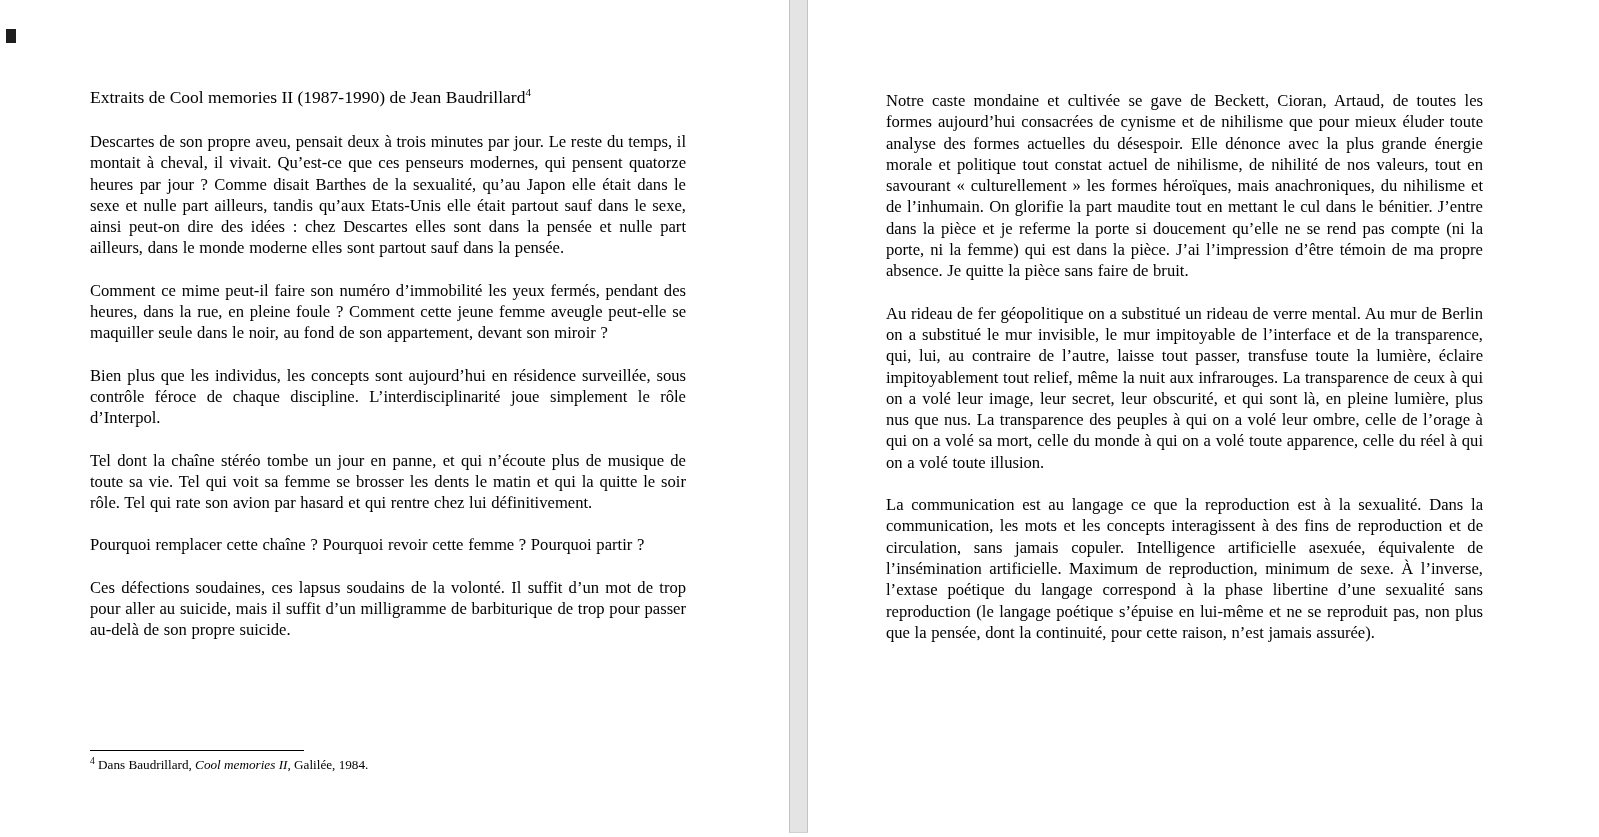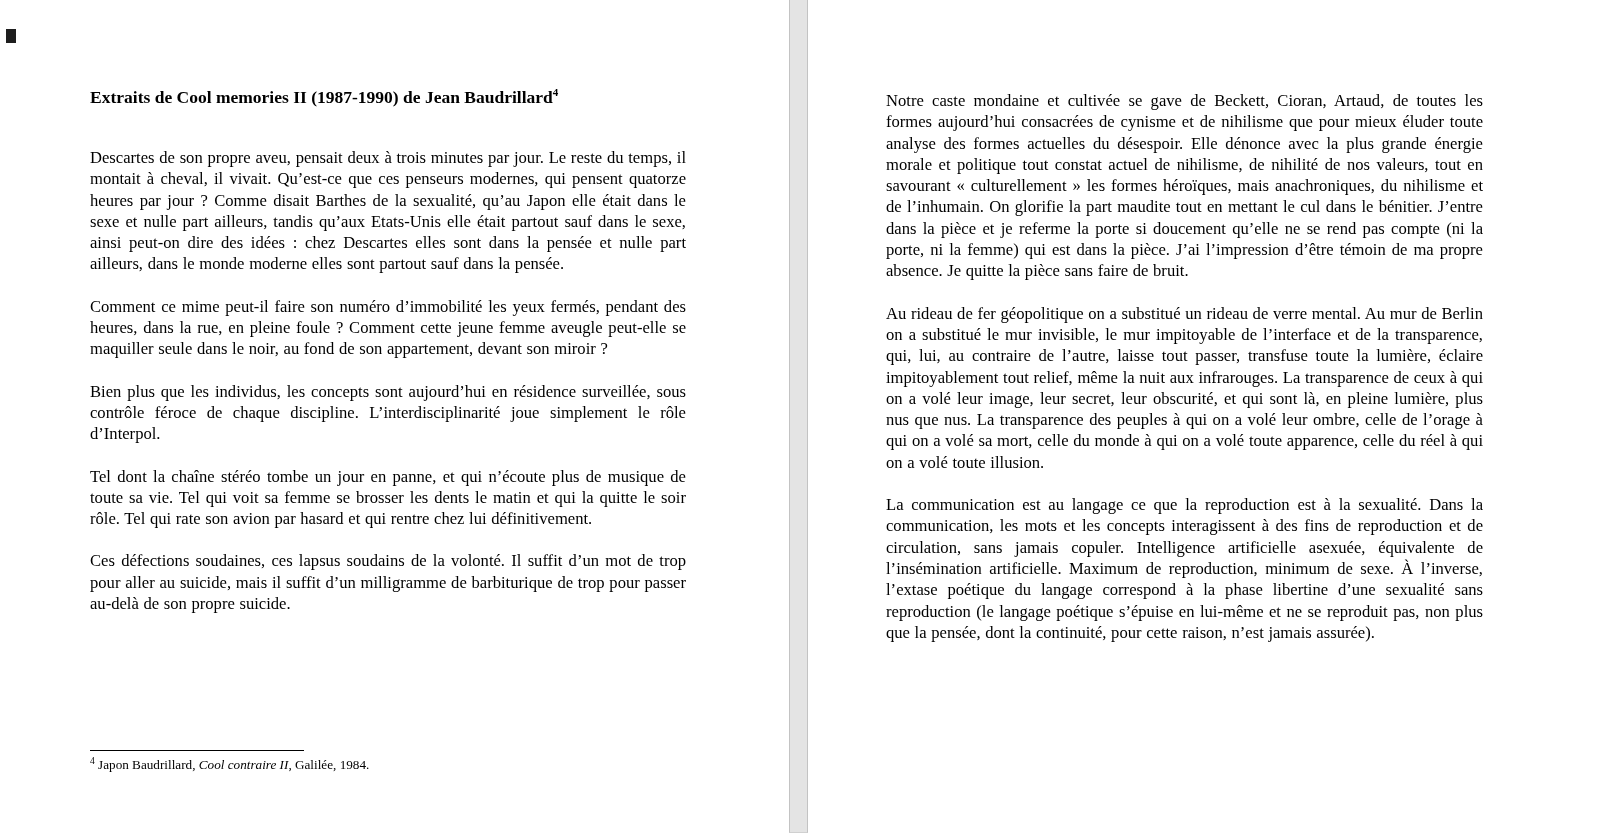--- a/index.html
+++ b/index.html
@@ -41,23 +41,23 @@
   }
 
   .page {
     position: absolute;
     top: 0;
   }
   .page.left  { left: 90px;  width: 596px; }
   .page.right { left: 886px; width: 597px; }
 
   .title {
-    margin: 86px 0 39px 0;
+    margin: 86px 0 23px 0;
     font-size: 17.5px;
-    font-weight: bold;
+    font-weight: normal;
     line-height: 22px;
   }
   .title sup {
     font-size: 11px;
     line-height: 0;
   }
 
   .page.right .spacer-top { height: 90px; }
 
   .body-par {
@@ -97,26 +97,27 @@
 
 <div class="page-gutter"></div>
 
 <div class="page left">
   <h1 class="title"><span>Extraits de Cool memories II (1987-1990) de Jean Baudrillard</span><sup>4</sup></h1>
 
   <p class="body-par">Descartes de son propre aveu, pensait deux à trois minutes par jour. Le reste du temps, il montait à cheval, il vivait. Qu’est-ce que ces penseurs modernes, qui pensent quatorze heures par jour&nbsp;? Comme disait Barthes de la sexualité, qu’au Japon elle était dans le sexe et nulle part ailleurs, tandis qu’aux Etats-Unis elle était partout sauf dans le sexe, ainsi peut-on dire des idées&nbsp;: chez Descartes elles sont dans la pensée et nulle part ailleurs, dans le monde moderne elles sont partout sauf dans la pensée.</p>
   <p class="body-par">Comment ce mime peut-il faire son numéro d’immobilité les yeux fermés, pendant des heures, dans la rue, en pleine foule&nbsp;? Comment cette jeune femme aveugle peut-elle se maquiller seule dans le noir, au fond de son appartement, devant son miroir&nbsp;?</p>
   <p class="body-par">Bien plus que les individus, les concepts sont aujourd’hui en résidence surveillée, sous contrôle féroce de chaque discipline. L’interdisciplinarité joue simplement le rôle d’Interpol.</p>
   <p class="body-par">Tel dont la chaîne stéréo tombe un jour en panne, et qui n’écoute plus de musique de toute sa vie. Tel qui voit sa femme se brosser les dents le matin et qui la quitte le soir rôle. Tel qui rate son avion par hasard et qui rentre chez lui définitivement.</p>
+  <p class="body-par">Pourquoi remplacer cette chaîne&nbsp;? Pourquoi revoir cette femme&nbsp;? Pourquoi partir&nbsp;?</p>
   <p class="body-par">Ces défections soudaines, ces lapsus soudains de la volonté. Il suffit d’un mot de trop pour aller au suicide, mais il suffit d’un milligramme de barbiturique de trop pour passer au-delà de son propre suicide.</p>
 </div>
 
 <div class="footnote-block">
   <div class="footnote-rule"></div>
-  <p class="footnote-text"><sup>4</sup><span> Japon Baudrillard, </span><i>Cool contraire II</i><span>, Galilée, 1984.</span></p>
+  <p class="footnote-text"><sup>4</sup><span> Dans Baudrillard, </span><i>Cool memories II</i><span>, Galilée, 1984.</span></p>
 </div>
 
 <div class="page right">
   <div class="spacer-top"></div>
   <p class="body-par">Notre caste mondaine et cultivée se gave de Beckett, Cioran, Artaud, de toutes les formes aujourd’hui consacrées de cynisme et de nihilisme que pour mieux éluder toute analyse des formes actuelles du désespoir. Elle dénonce avec la plus grande énergie morale et politique tout constat actuel de nihilisme, de nihilité de nos valeurs, tout en savourant «&nbsp;culturellement&nbsp;» les formes héroïques, mais anachroniques, du nihilisme et de l’inhumain. On glorifie la part maudite tout en mettant le cul dans le bénitier. J’entre dans la pièce et je referme la porte si doucement qu’elle ne se rend pas compte (ni la porte, ni la femme) qui est dans la pièce. J’ai l’impression d’être témoin de ma propre absence. Je quitte la pièce sans faire de bruit.</p>
   <p class="body-par">Au rideau de fer géopolitique on a substitué un rideau de verre mental. Au mur de Berlin on a substitué le mur invisible, le mur impitoyable de l’interface et de la transparence, qui, lui, au contraire de l’autre, laisse tout passer, transfuse toute la lumière, éclaire impitoyablement tout relief, même la nuit aux infrarouges. La transparence de ceux à qui on a volé leur image, leur secret, leur obscurité, et qui sont là, en pleine lumière, plus nus que nus. La transparence des peuples à qui on a volé leur ombre, celle de l’orage à qui on a volé sa mort, celle du monde à qui on a volé toute apparence, celle du réel à qui on a volé toute illusion.</p>
   <p class="body-par">La communication est au langage ce que la reproduction est à la sexualité. Dans la communication, les mots et les concepts interagissent à des fins de reproduction et de circulation, sans jamais copuler. Intelligence artificielle asexuée, équivalente de l’insémination artificielle. Maximum de reproduction, minimum de sexe. À l’inverse, l’extase poétique du langage correspond à la phase libertine d’une sexualité sans reproduction (le langage poétique s’épuise en lui-même et ne se reproduit pas, non plus que la pensée, dont la continuité, pour cette raison, n’est jamais assurée).</p>
 </div>
 
 </body></html>

